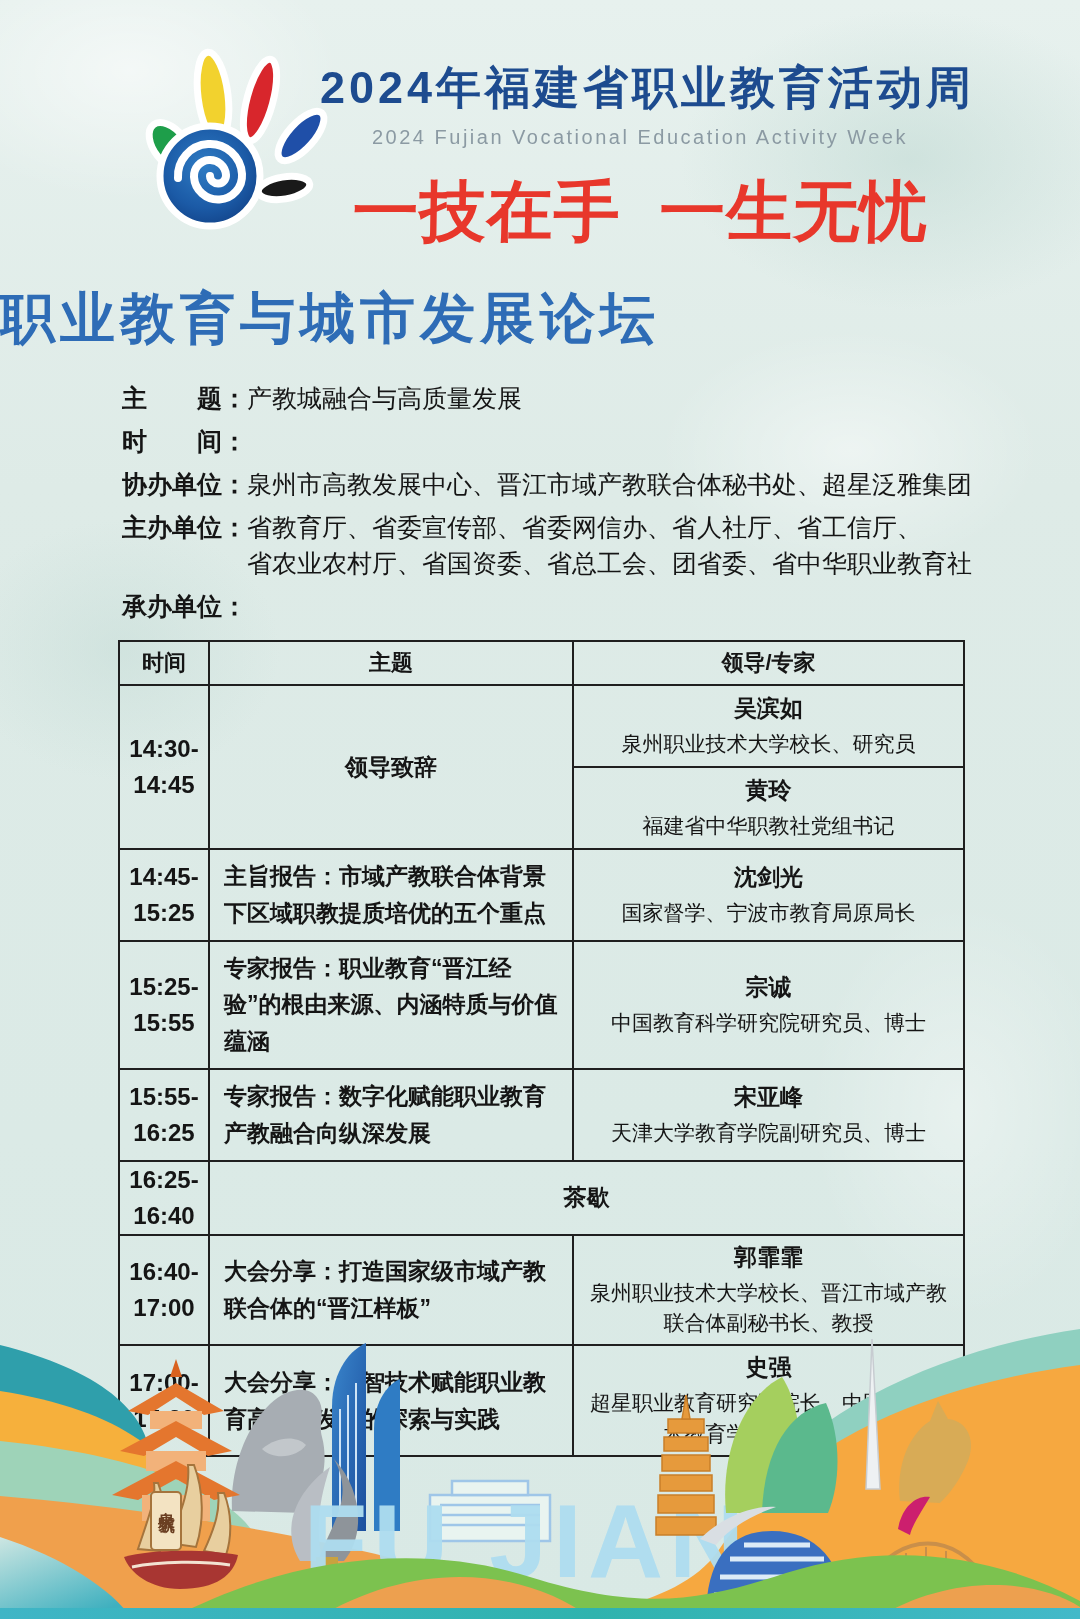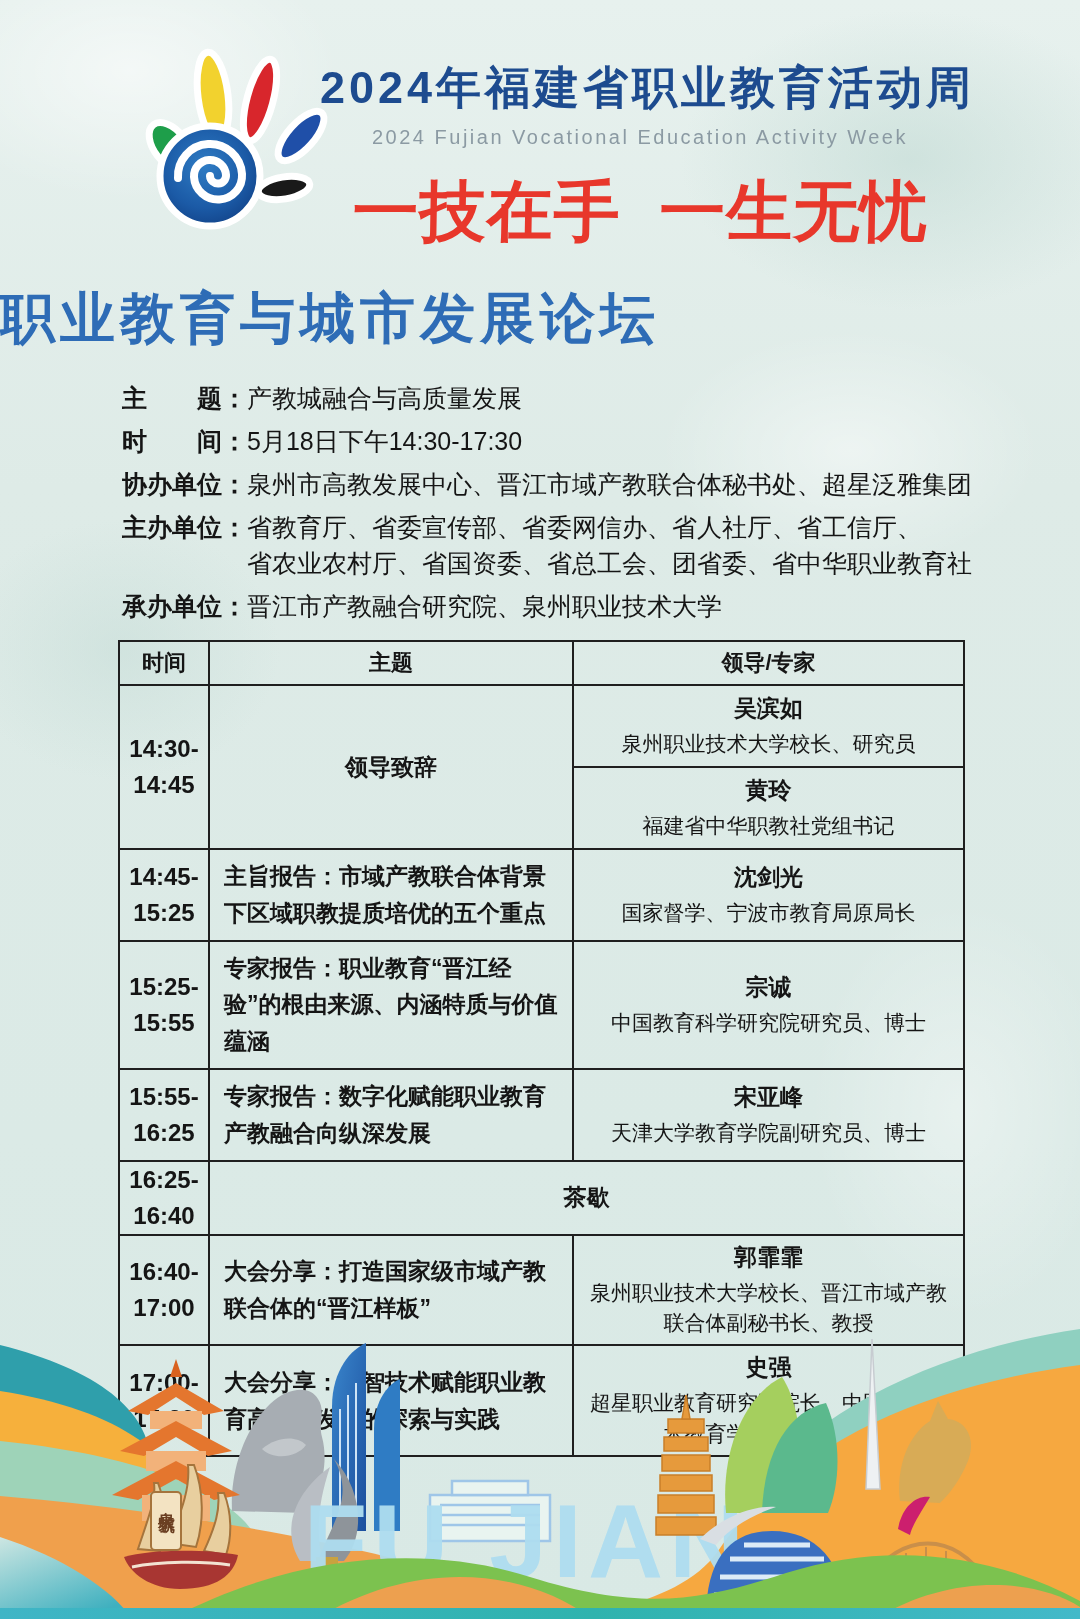--- a/index.html
+++ b/index.html
@@ -90,34 +90,32 @@
 
   <div class="forum-title">职业教育与城市发展论坛</div>
 
   <div class="meta">
     <div class="meta-row">
       <span class="meta-label">主　　题：</span>
       <span class="meta-value">产教城融合与高质量发展</span>
     </div>
     <div class="meta-row">
       <span class="meta-label">时　　间：</span>
-      <span class="meta-value">5月18日下午14:30-17:30</span>
     </div>
     <div class="meta-row">
       <span class="meta-label">协办单位：</span>
       <span class="meta-value">泉州市高教发展中心、晋江市域产教联合体秘书处、超星泛雅集团</span>
     </div>
     <div class="meta-row">
       <span class="meta-label">主办单位：</span>
       <span class="meta-value">省教育厅、省委宣传部、省委网信办、省人社厅、省工信厅、
 省农业农村厅、省国资委、省总工会、团省委、省中华职业教育社</span>
     </div>
     <div class="meta-row">
       <span class="meta-label">承办单位：</span>
-      <span class="meta-value">晋江市产教融合研究院、泉州职业技术大学</span>
     </div>
   </div>
 
   <table class="schedule">
     <colgroup>
         <col style="width:90px">
         <col style="width:364px">
         <col style="width:391px">
       </colgroup>
     <thead>

